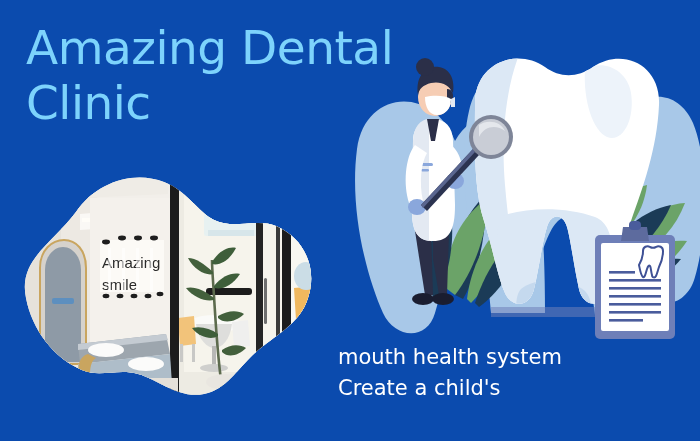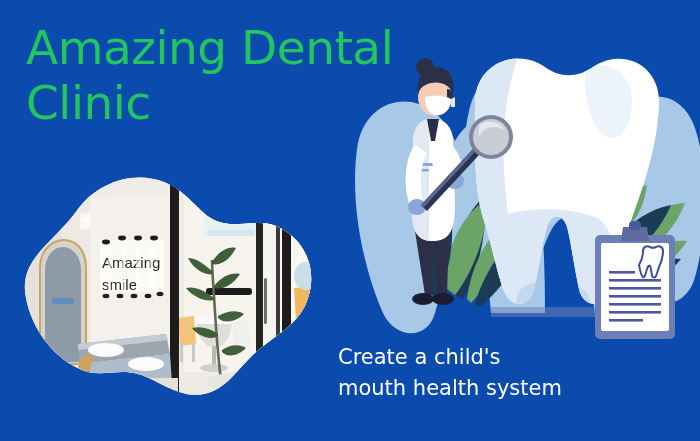--- a/index.html
+++ b/index.html
@@ -10,21 +10,21 @@
     background:#0B4BAE;
   }
   #poster{
     position:relative;width:700px;height:441px;
     background:#0B4BAE;overflow:hidden;
   }
 
   
   #headline{
     position:absolute;left:26px;top:20px;width:480px;
-    color:#22c55e;
+    color:#7dd3fc;
     font-family:"DejaVu Sans","Liberation Sans",sans-serif;
     font-size:47px;line-height:55px;font-weight:400;
     letter-spacing:-0.5px;
     white-space:pre-line;
   }
 
   
   #tagline{
     position:absolute;left:338px;top:342px;width:356px;
     color:#FFFFFF;
@@ -281,17 +281,17 @@
       <rect x="62" y="222" width="92" height="5" fill="#FFFFFF" opacity="0.75"></rect>
 
       <rect x="0" y="210" width="160" height="22" fill="#E4E0D9"></rect>
     </g>
   </svg>
 
   <div id="headline">Amazing Dental
 Clinic</div>
 
   <div id="tagline">
+    <div>mouth health system</div>
     <div>Create a child's</div>
-    <div>mouth health system</div>
   </div>
 
 </div>
 
 </body></html>

